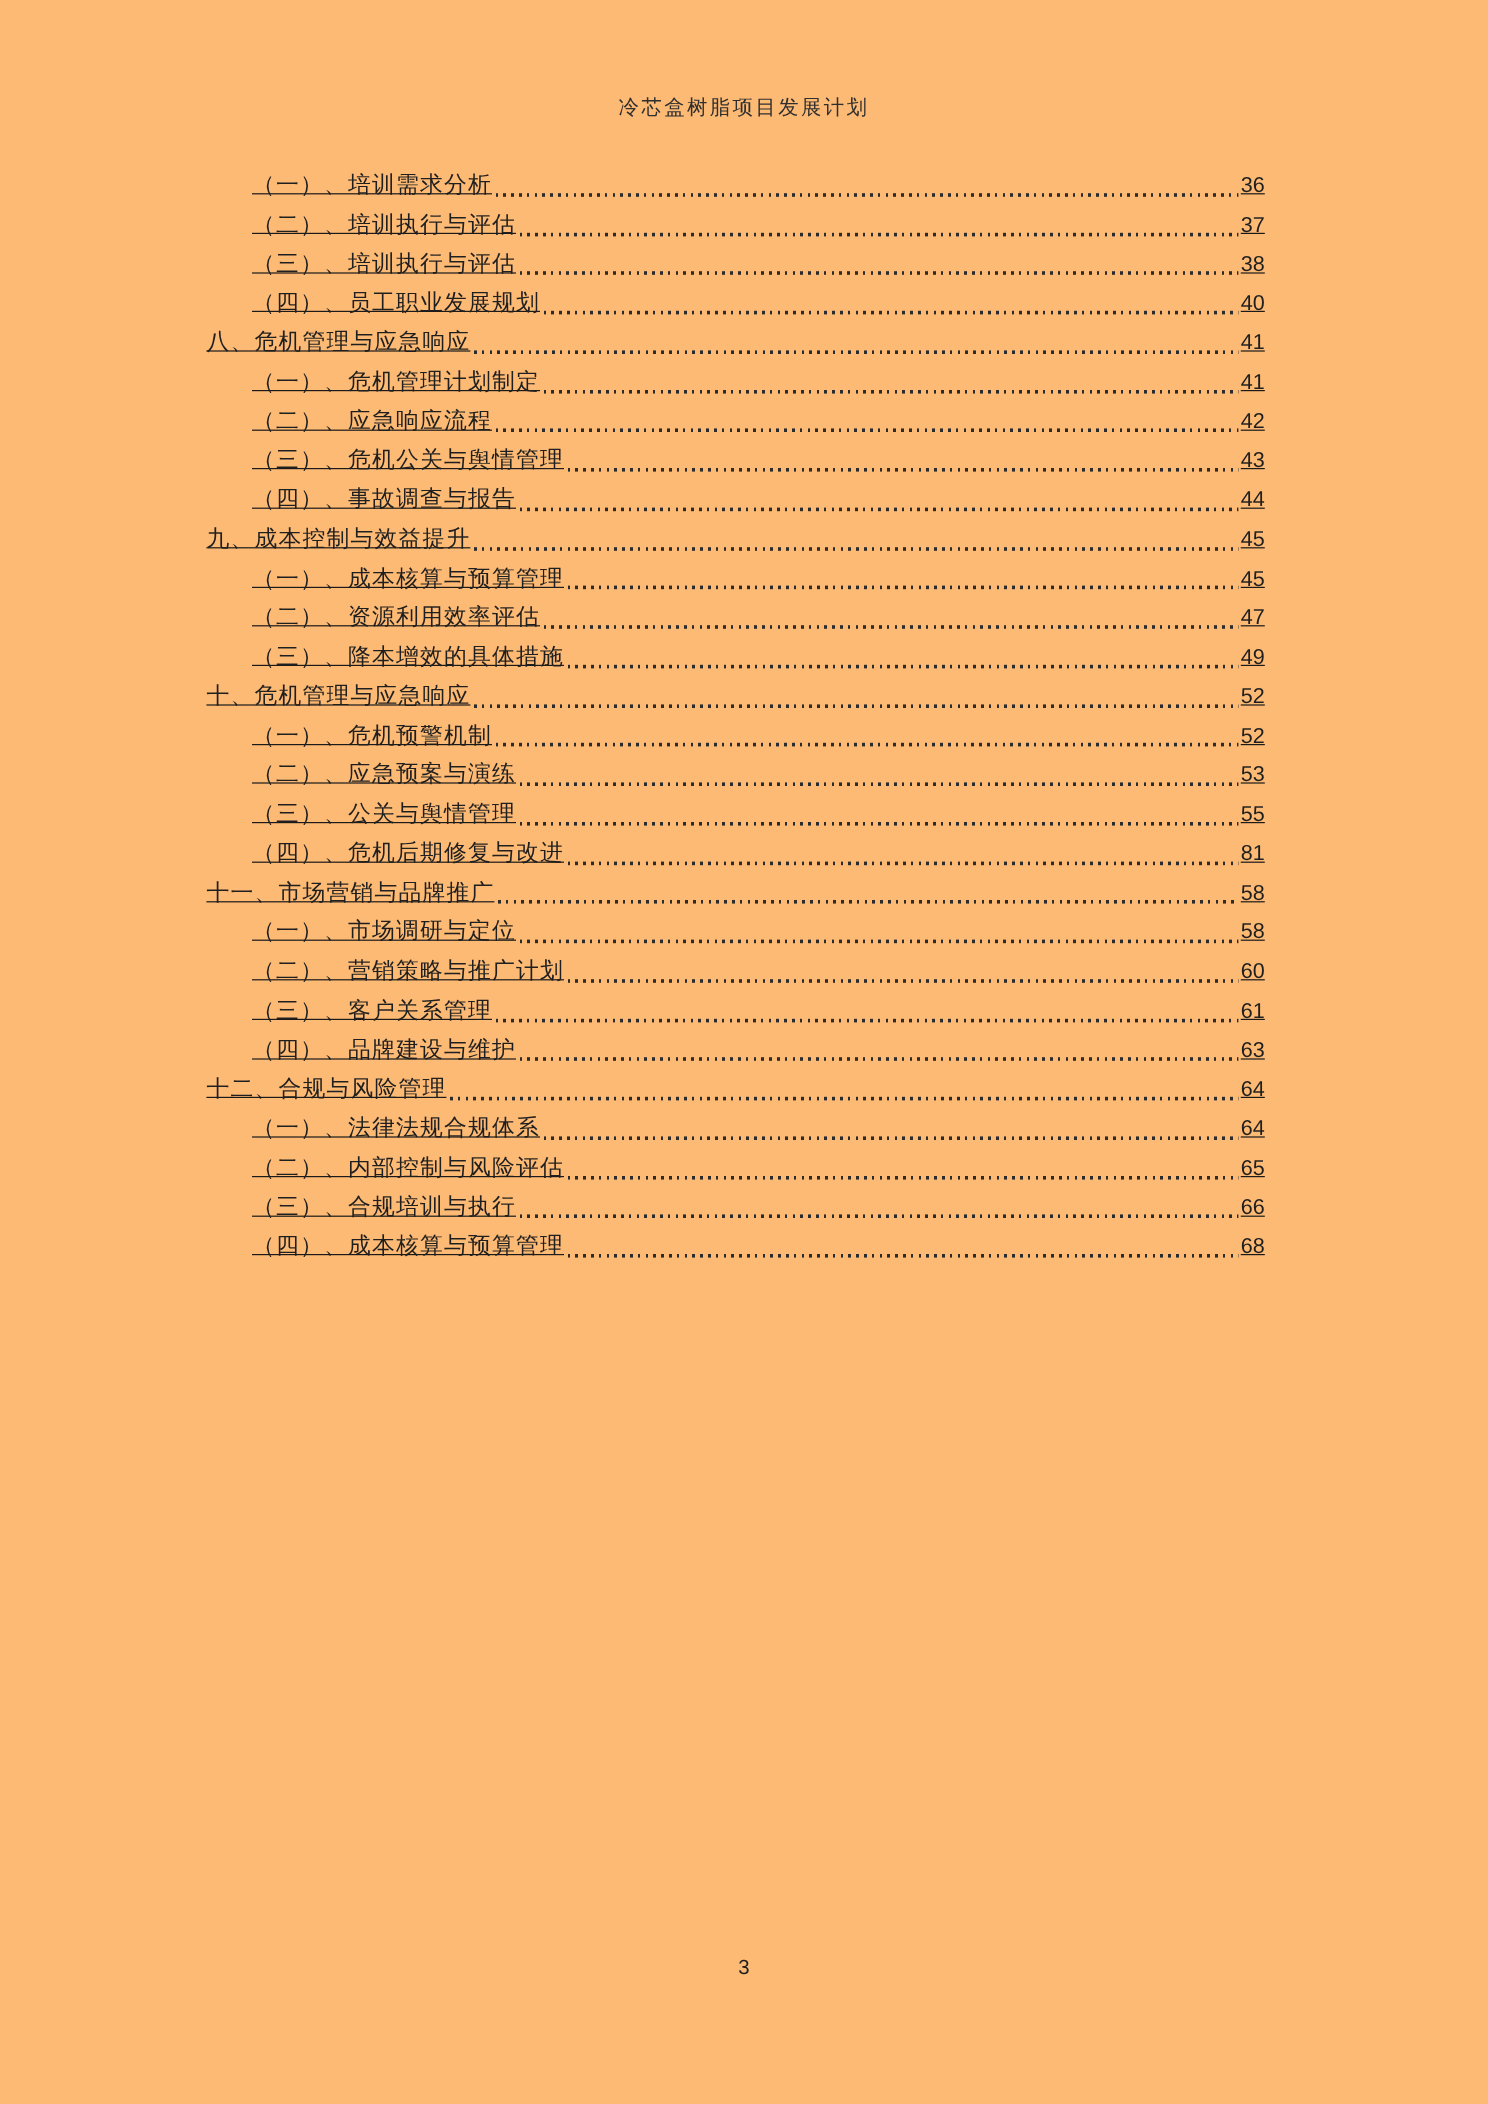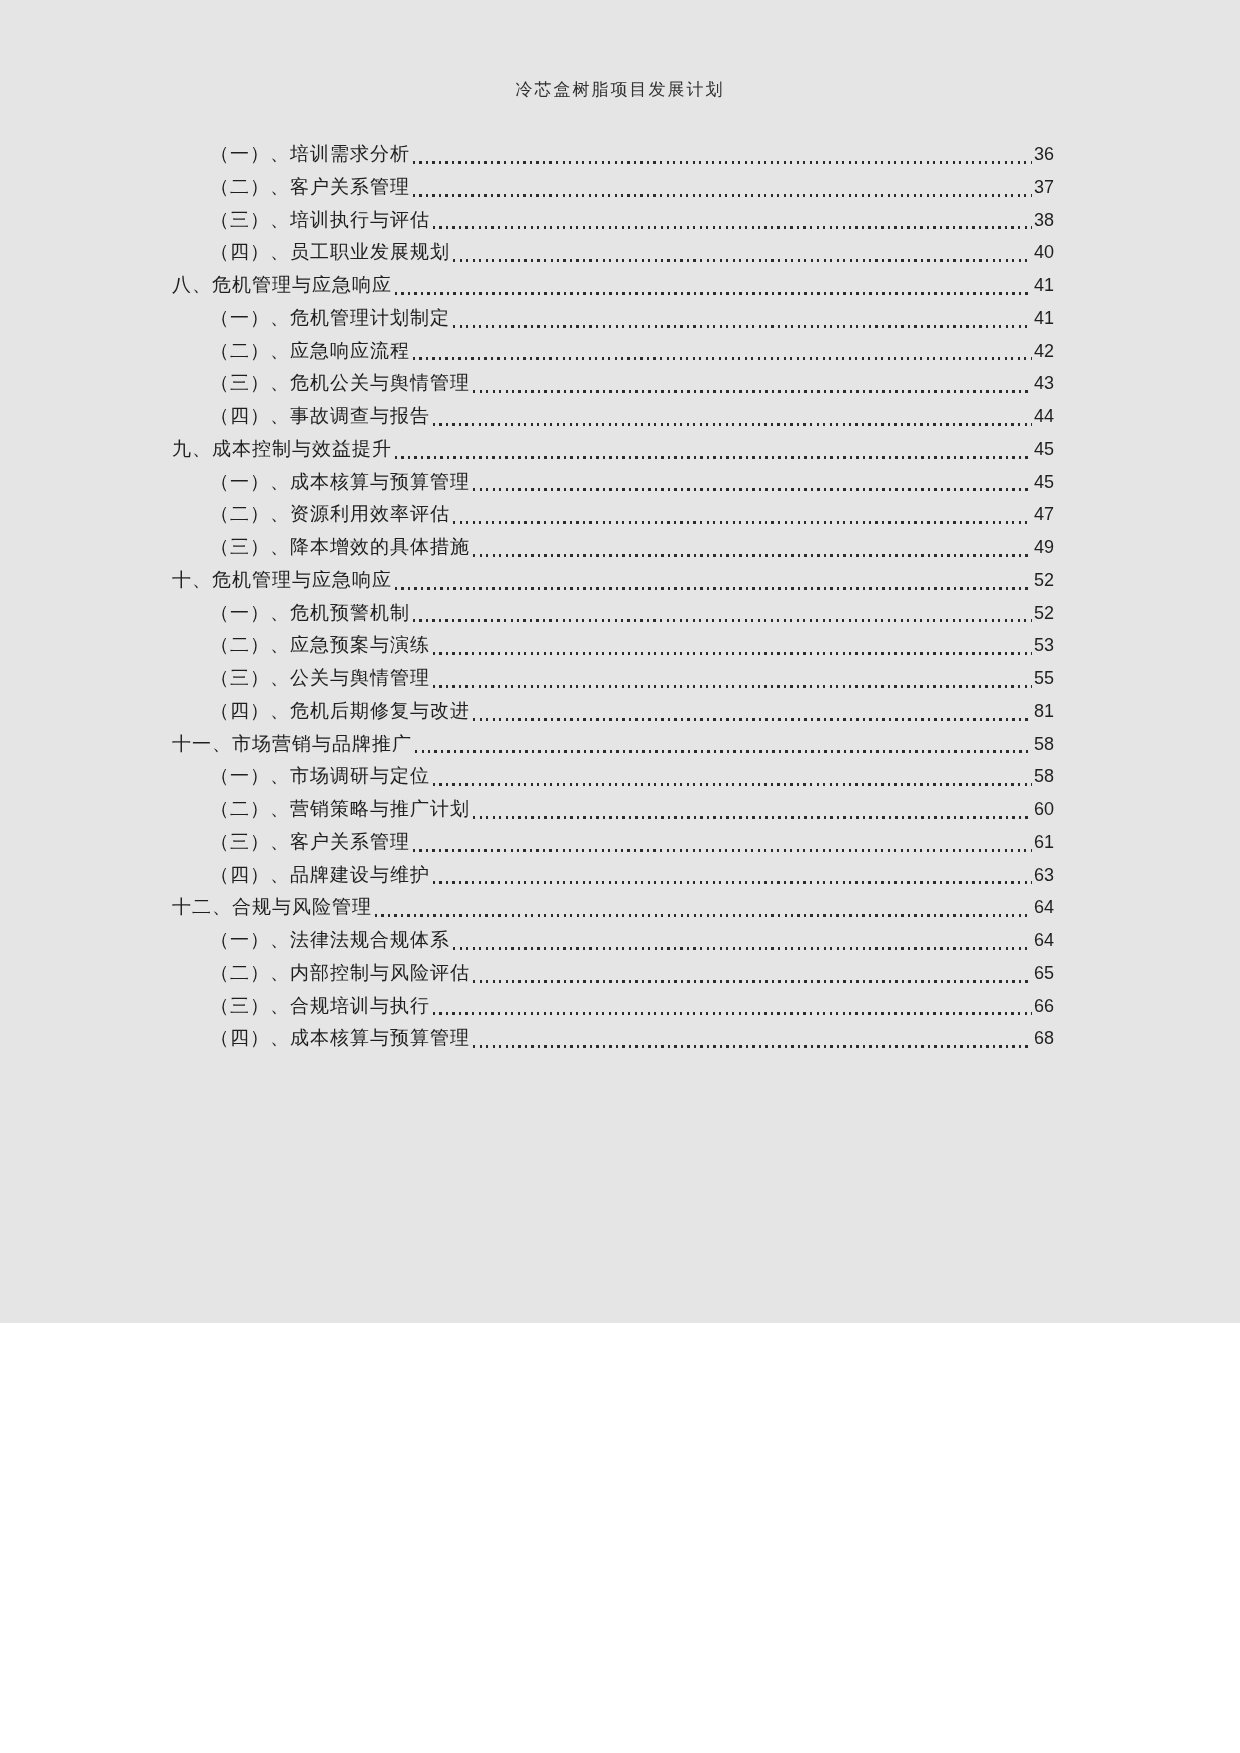--- a/index.html
+++ b/index.html
@@ -3,23 +3,23 @@
 <meta charset="utf-8">
 <style>
   html, body {
     margin: 0;
     padding: 0;
     background: #ffffff;
   }
   .page {
     position: relative;
     width: 1240px;
-    height: 1323px;
+    height: 1753px;
     margin: 0 auto;
-    background: #e5e5e5;
+    background: #fdba74;
     font-family: "Liberation Sans", sans-serif;
     color: #1a1a1a;
     overflow: hidden;
   }
   .doc-header {
     position: absolute;
     top: 78px;
     left: 0;
     width: 100%;
     text-align: center;
@@ -34,20 +34,21 @@
     left: 172px;
     right: 186px;
   }
   .toc-row {
     display: flex;
     align-items: baseline;
     height: 32.75px;
     line-height: 32.75px;
     font-size: 19px;
     white-space: nowrap;
+    text-decoration: underline;
   }
   .toc-row.level-2 { padding-left: 38px; }
   .toc-label {
     flex: 0 0 auto;
     letter-spacing: 1px;
     color: #1f1f1f;
   }
   .toc-leader {
     flex: 1 1 auto;
     align-self: flex-end;
@@ -77,21 +78,21 @@
 
   <div class="doc-header">冷芯盒树脂项目发展计划</div>
 
   <div class="toc">
       <div class="toc-row level-2">
       <span class="toc-label">（一）、培训需求分析</span>
       <span class="toc-leader"></span>
       <span class="toc-page">36</span>
     </div>
       <div class="toc-row level-2">
-      <span class="toc-label">（二）、客户关系管理</span>
+      <span class="toc-label">（二）、培训执行与评估</span>
       <span class="toc-leader"></span>
       <span class="toc-page">37</span>
     </div>
       <div class="toc-row level-2">
       <span class="toc-label">（三）、培训执行与评估</span>
       <span class="toc-leader"></span>
       <span class="toc-page">38</span>
     </div>
       <div class="toc-row level-2">
       <span class="toc-label">（四）、员工职业发展规划</span>

